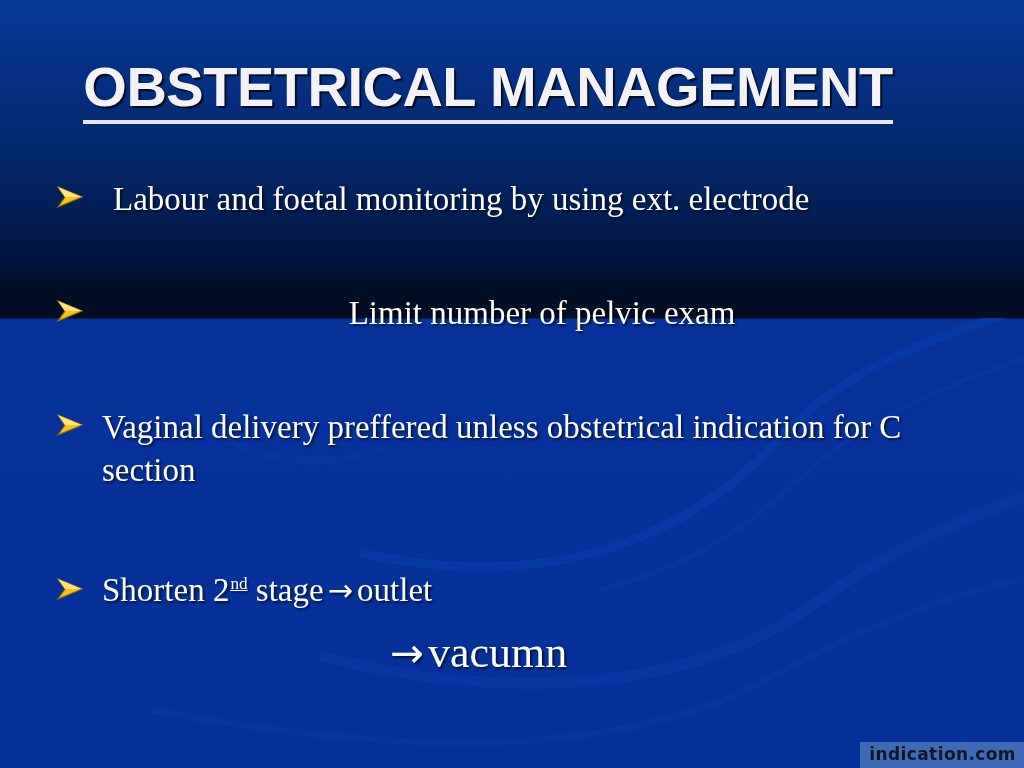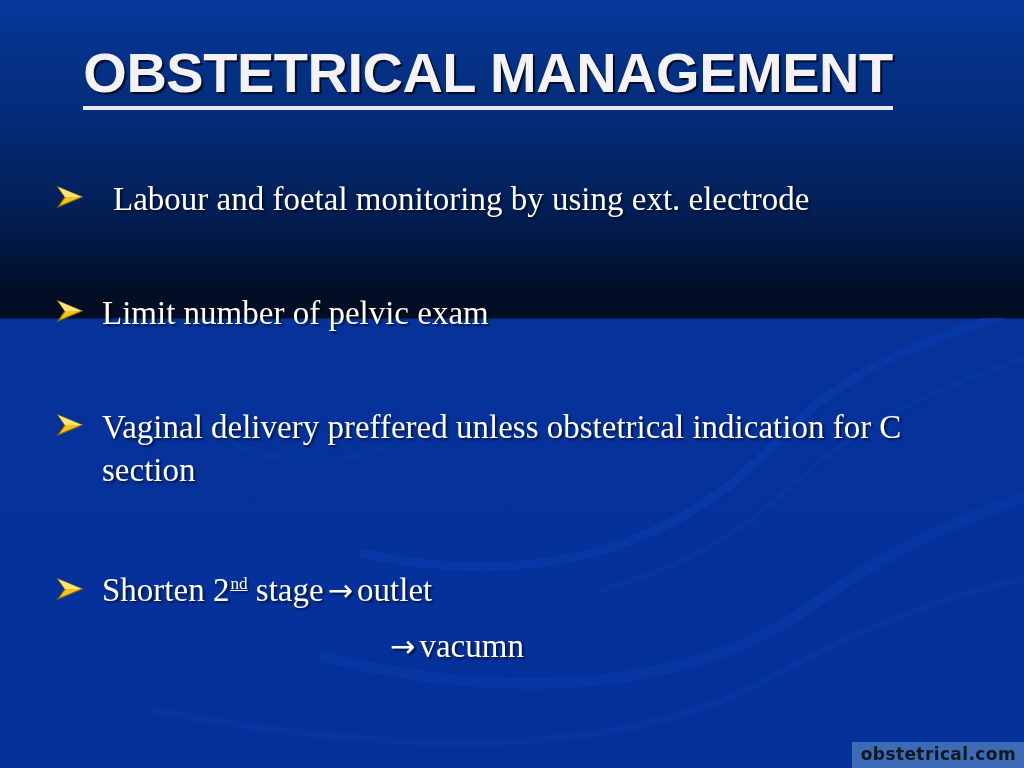--- a/index.html
+++ b/index.html
@@ -37,21 +37,21 @@
     top: 318px;
     width: 1024px;
     height: 450px;
     pointer-events: none;
   }
 
   
   .title-wrap {
     position: absolute;
     left: 0;
-    top: 44px;
+    top: 58px;
     width: 976px;
     text-align: center;
   }
   .title {
     display: inline-block;
     font-family: "Liberation Sans", "DejaVu Sans", sans-serif;
     font-weight: bold;
     font-size: 56px;
     line-height: 1.05;
     letter-spacing: -0.5px;
@@ -75,21 +75,21 @@
     display: flex;
     align-items: flex-start;
     color: #FFFFFF;
     font-size: 33px;
     line-height: 1.28;
     text-shadow: 2px 2px 2px rgba(0,0,0,0.55);
   }
 
   
   .bullet-row.b1 { margin-top: 0px; gap: 11px; }
-  .bullet-row.b2 { margin-top: 72px; }
+  .bullet-row.b2 { margin-top: 72px; text-align: center; }
   .bullet-row.b3 { margin-top: 72px; }
   .bullet-row.b4 { margin-top: 78px; align-items: center; }
 
   .bullet-marker {
     flex: 0 0 46px;
     width: 46px;
     height: 34px;
     margin-top: 7px;
     position: relative;
   }
@@ -110,21 +110,21 @@
 
   .arrow-glyph {
     font-family: "DejaVu Sans", sans-serif;
     font-size: 0.92em;
     padding: 0 4px;
   }
 
   
   .sub-line {
     color: #FFFFFF;
-    font-size: 33px;
+    font-size: 44px;
     line-height: 1.28;
     text-shadow: 2px 2px 2px rgba(0,0,0,0.55);
     margin-top: 14px;
     padding-left: 330px;
   }
 
   
   .watermark {
     position: absolute;
     right: 0px;
@@ -197,15 +197,15 @@
           <path d="M2 2 L26 12 L9 12 Z" fill="#FFE27A"></path>
         </svg>
       </span>
       <span class="bullet-text"><span>Shorten 2</span><sup class="ord">nd</sup><span> stage</span><span class="arrow-glyph">→</span><span>outlet</span></span>
     </div>
 
     <div class="sub-line"><span class="arrow-glyph">→</span><span>vacumn</span></div>
 
   </div>
 
-  <div class="watermark">obstetrical.com</div>
+  <div class="watermark">indication.com</div>
 
 </div>
 
 </body></html>

